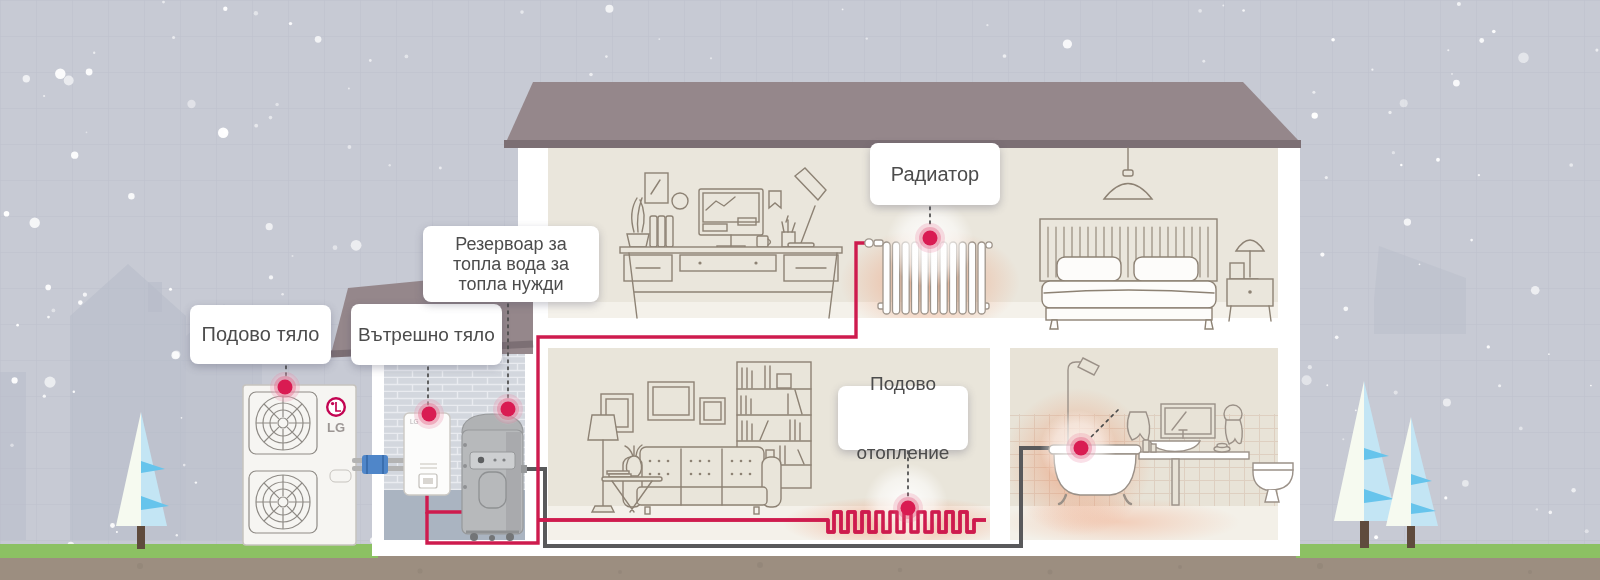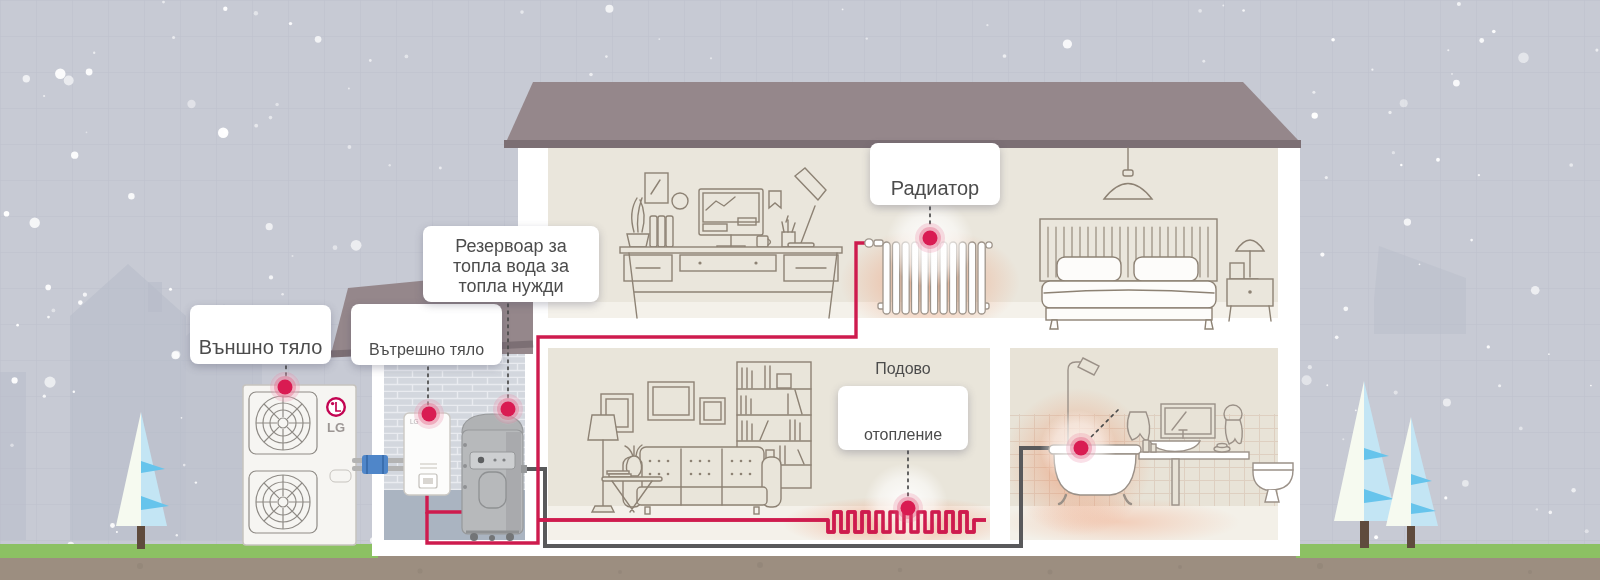--- a/index.html
+++ b/index.html
@@ -1,24 +1,24 @@
 <!DOCTYPE html>
 <html><head>
 <meta charset="utf-8">
 <style>
   html,body{margin:0;padding:0;background:#e0e0e0;}
   .scene{position:relative;width:1600px;height:580px;overflow:hidden;background:#c7cad4;
          font-family:"Liberation Sans",sans-serif;}
   .scene svg.art{position:absolute;left:0;top:0;width:1600px;height:580px;display:block;}
   .callout{position:absolute;background:#ffffff;border-radius:8px;
            box-shadow:0 3px 9px rgba(70,70,95,.30);
-           display:flex;flex-direction:column;align-items:center;justify-content:flex-end;
+           display:flex;flex-direction:column;align-items:center;justify-content:center;
            text-align:center;color:#4c4c4c;line-height:1.12;z-index:5;padding:6px 4px;}
   .callout span{display:block;white-space:nowrap;}
-  .fs20{font-size:20px;} .fs19{font-size:16px;} .fs18{font-size:18px;}
+  .fs20{font-size:20px;} .fs19{font-size:19px;} .fs18{font-size:18px;}
 </style>
 </head>
 <body>
 
 <div class="scene">
 <svg class="art" viewBox="0 0 1600 580" xmlns="http://www.w3.org/2000/svg">
   <defs>
     <pattern id="grid" width="36" height="36" patternUnits="userSpaceOnUse">
       <path d="M36 0H0V36" fill="none" stroke="#b4b8c5" stroke-width="1"></path>
     </pattern>
@@ -683,21 +683,21 @@
     </g>
     <g transform="translate(1081,448)">
       <circle r="15" fill="#e2557f" opacity=".18"></circle>
           <circle r="11" fill="#de3a68" opacity=".3"></circle>
       <circle r="7.5" fill="#d91b52"></circle>
     </g>
   </g>
 </svg>
 
 <div class="callout fs20" style="left:190px;top:305px;width:133px;height:47px;">
-  <span>Външно тяло</span>
+  <span>Подово тяло</span>
 </div>
 <div class="callout fs19" style="left:351px;top:304px;width:143px;height:49px;">
   <span>Вътрешно тяло</span>
 </div>
 <div class="callout fs18" style="left:423px;top:226px;width:168px;height:64px;">
   <span>Резервоар за</span>
   <span>топла вода за</span>
   <span>топла нужди</span>
 </div>
 <div class="callout fs20" style="left:870px;top:143px;width:122px;height:50px;">

